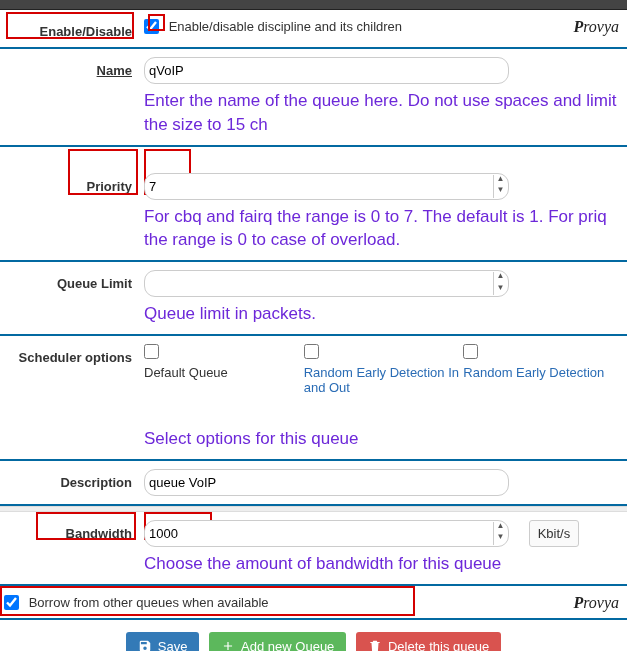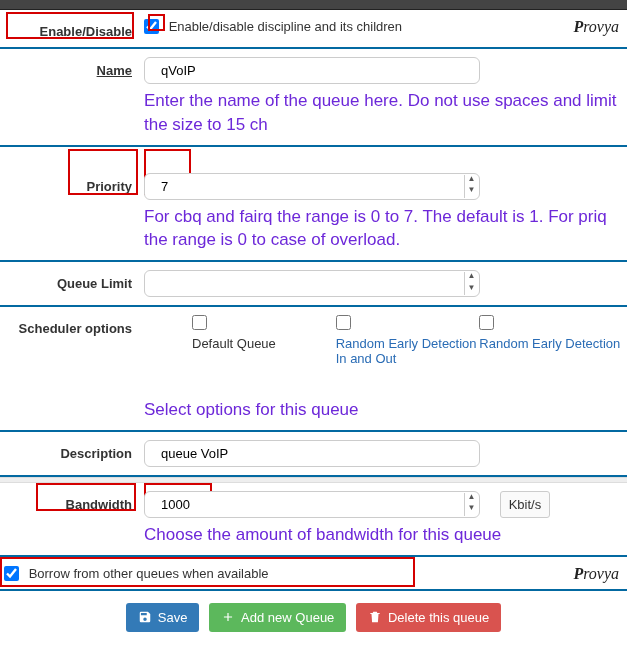--- a/index.html
+++ b/index.html
@@ -3,27 +3,27 @@
 <meta charset="utf-8">
 <style>
 * { box-sizing: border-box; margin: 0; padding: 0; }
 body { font-family: -apple-system, "Segoe UI", Helvetica, Arial, sans-serif; font-size: 13px; color: #333; background: #fff; width: 627px; }
 .topbar { background: #444; height: 10px; border-bottom: 1px solid #222; }
 .row { display: flex; align-items: flex-start; padding: 8px 4px; border-bottom: 2px solid #0369a1; }
 .label-col { width: 140px; text-align: right; padding-right: 12px; padding-top: 6px; font-weight: bold; color: #333; flex-shrink: 0; }
 .label-u { text-decoration: underline; margin-top: 14px; }
 .field-col { flex: 1; min-width: 0; }
 .help { color: #6d28d9; margin-top: 5px; font-size: 17px; line-height: 1.4; }
-input[type=text], input[type=number] { width: 336px; padding: 5px 16px; border: 1px solid #ccc; border-radius: 6px; font-size: 13px; background: #fff; }
+input[type=text], input[type=number] { width: 365px; padding: 5px 4px; border: 1px solid #ccc; border-radius: 11px; font-size: 13px; background: #fff; }
 .num-wrap { position: relative; display: inline-block; }
 .num-wrap .spin { position: absolute; right: 2px; top: 2px; bottom: 2px; width: 14px; display: flex; flex-direction: column; border-left: 1px solid #ccc; }
 .num-wrap .spin span { flex: 1; font-size: 8px; line-height: 1; text-align: center; color: #555; cursor: pointer; }
 .ck { width: 15px; height: 15px; vertical-align: middle; }
 .ck-label { margin-left: 6px; vertical-align: middle; margin-top: 28px; }
-.sched-opts { display: flex; gap: 0; margin-left: 48px; }
+.sched-opts { display: flex; gap: 0; }
 .sched-opt { flex: 1; }
 .sched-opt .ck { display: block; margin-bottom: 6px; }
 .link { color: #2a6cb5; cursor: pointer; }
 .logo { position: absolute; right: 8px; font-style: italic; font-family: Georgia, serif; font-size: 16px; color: #222; }
 .logo .p { font-weight: bold; }
 .section-sep { background: #eee; height: 6px; border-top: 1px solid #ddd; border-bottom: 1px solid #ddd; }
 .unit-btn { display: inline-flex; align-items: center; margin-left: 16px; border: 1px solid #ccc; border-radius: 3px; padding: 5px 8px; background: #fafafa; }
 .buttons { text-align: center; padding: 12px 0 18px; }
 .btn { display: inline-flex; align-items: center; padding: 7px 12px; border: none; border-radius: 3px; color: #fff; font-size: 13px; margin: 0 3px; cursor: pointer; }
 .btn svg { margin-right: 6px; }
@@ -78,20 +78,21 @@
 <div class="row">
   <div class="label-col">Queue Limit</div>
   <div class="field-col">
     <span class="num-wrap">
       <input type="text" value="" style="">
       <span class="spin">
           <span>▲</span>
           <span>▼</span>
         </span>
     </span>
+    <div class="help">Queue limit in packets.</div>
   </div>
 </div>
 
 <div class="row">
   <div class="label-col">Scheduler options</div>
   <div class="field-col">
     <div class="sched-opts">
       <div class="sched-opt">
         <input type="checkbox" class="ck" style="">
         <span>Default Queue</span>

